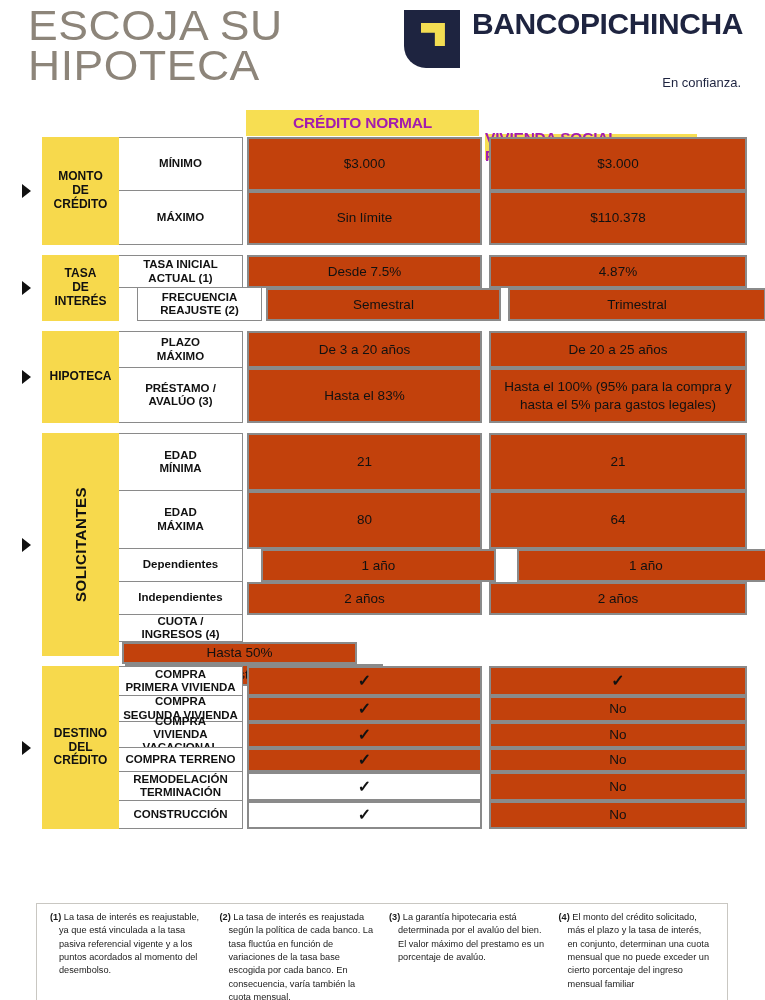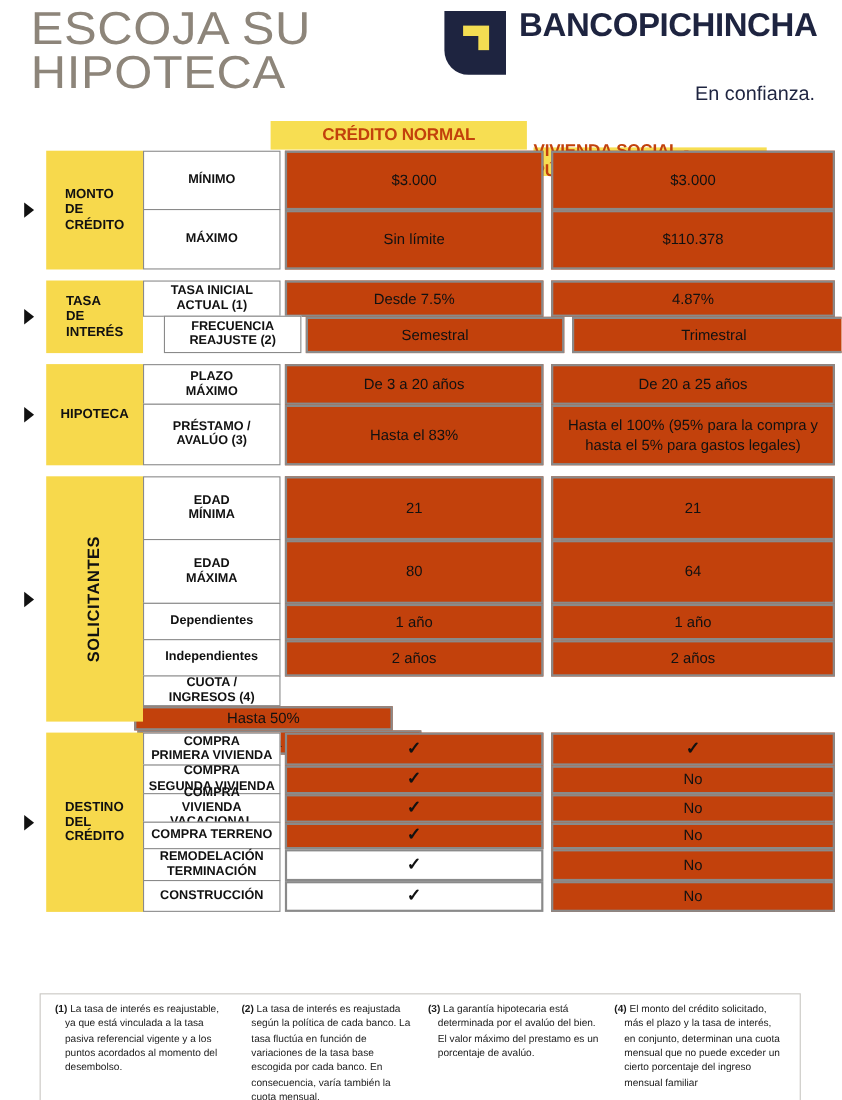--- a/index.html
+++ b/index.html
@@ -71,21 +71,21 @@
     flex-direction: row;
     line-height: 0.92;
   }
   .brand-words span {
     font-size: 30px;
     font-weight: bold;
     color: #1e2440;
     letter-spacing: -0.4px;
   }
   .brand-tagline {
-    font-size: 18px;
+    font-size: 13px;
     color: #1e2440;
     margin-top: 7px;
     margin-right: 2px;
     font-weight: normal;
   }
 
   
   .col-heads {
     position: absolute;
     left: 0;
@@ -96,21 +96,21 @@
   .col-head {
     position: absolute;
     top: 0;
     height: 26px;
     background: #f7de52;
     display: flex;
     align-items: center;
     justify-content: center;
     font-size: 15.5px;
     font-weight: bold;
-    color: #c2410c;
+    color: #a21caf;
     letter-spacing: -0.2px;
   }
   .col-head.c1 { left: 246px; width: 233px; }
   .col-head.c2 { left: 485px; width: 212px; margin-top: 24px; }
 
   
   .sections {
     position: absolute;
     left: 0;
     top: 137px;
@@ -129,25 +129,26 @@
     width: 0; height: 0;
     border-left: 9px solid #111111;
     border-top: 7px solid transparent;
     border-bottom: 7px solid transparent;
   }
   .sec-label {
     position: absolute;
     left: 42px;
     top: 0;
     bottom: 0;
-    width: 88px;
+    width: 77px;
     background: #f7d94c;
     display: flex;
     align-items: center;
     justify-content: center;
+    text-align: center;
     font-size: 12px;
     font-weight: bold;
     line-height: 1.15;
     color: #111111;
     white-space: pre-line;
   }
   .sec-label.vertical {
     writing-mode: vertical-rl;
     transform: rotate(180deg);
     letter-spacing: 0.5px;
@@ -171,21 +172,20 @@
     align-items: center;
     justify-content: center;
     text-align: center;
     font-size: 11.5px;
     font-weight: bold;
     line-height: 1.15;
     color: #111111;
     box-sizing: border-box;
     margin-top: -1px;
     white-space: pre-line;
-    margin-left: 12px;
   }
   .row:first-child .rlabel { margin-top: 0; }
   .cell {
     border: 2px solid #8a8a8a;
     background: #c2410c;
     display: flex;
     align-items: center;
     justify-content: center;
     text-align: center;
     font-size: 13.5px;
@@ -319,21 +319,21 @@
 MÍNIMA</div>
           <div class="cell c1">21</div>
           <div class="cell c2">21</div>
         </div>
         <div class="row" style="height: 58px;">
           <div class="rlabel">EDAD
 MÁXIMA</div>
           <div class="cell c1">80</div>
           <div class="cell c2">64</div>
         </div>
-        <div class="row" style="height: 33px;">
+        <div class="row" style="height: 33px; gap: 14px;">
           <div class="rlabel">Dependientes</div>
           <div class="cell c1">1 año</div>
           <div class="cell c2">1 año</div>
         </div>
         <div class="row" style="height: 33px;">
           <div class="rlabel">Independientes</div>
           <div class="cell c1">2 años</div>
           <div class="cell c2">2 años</div>
         </div>
         <div class="row" style="height: 41px; flex-direction: column;">

